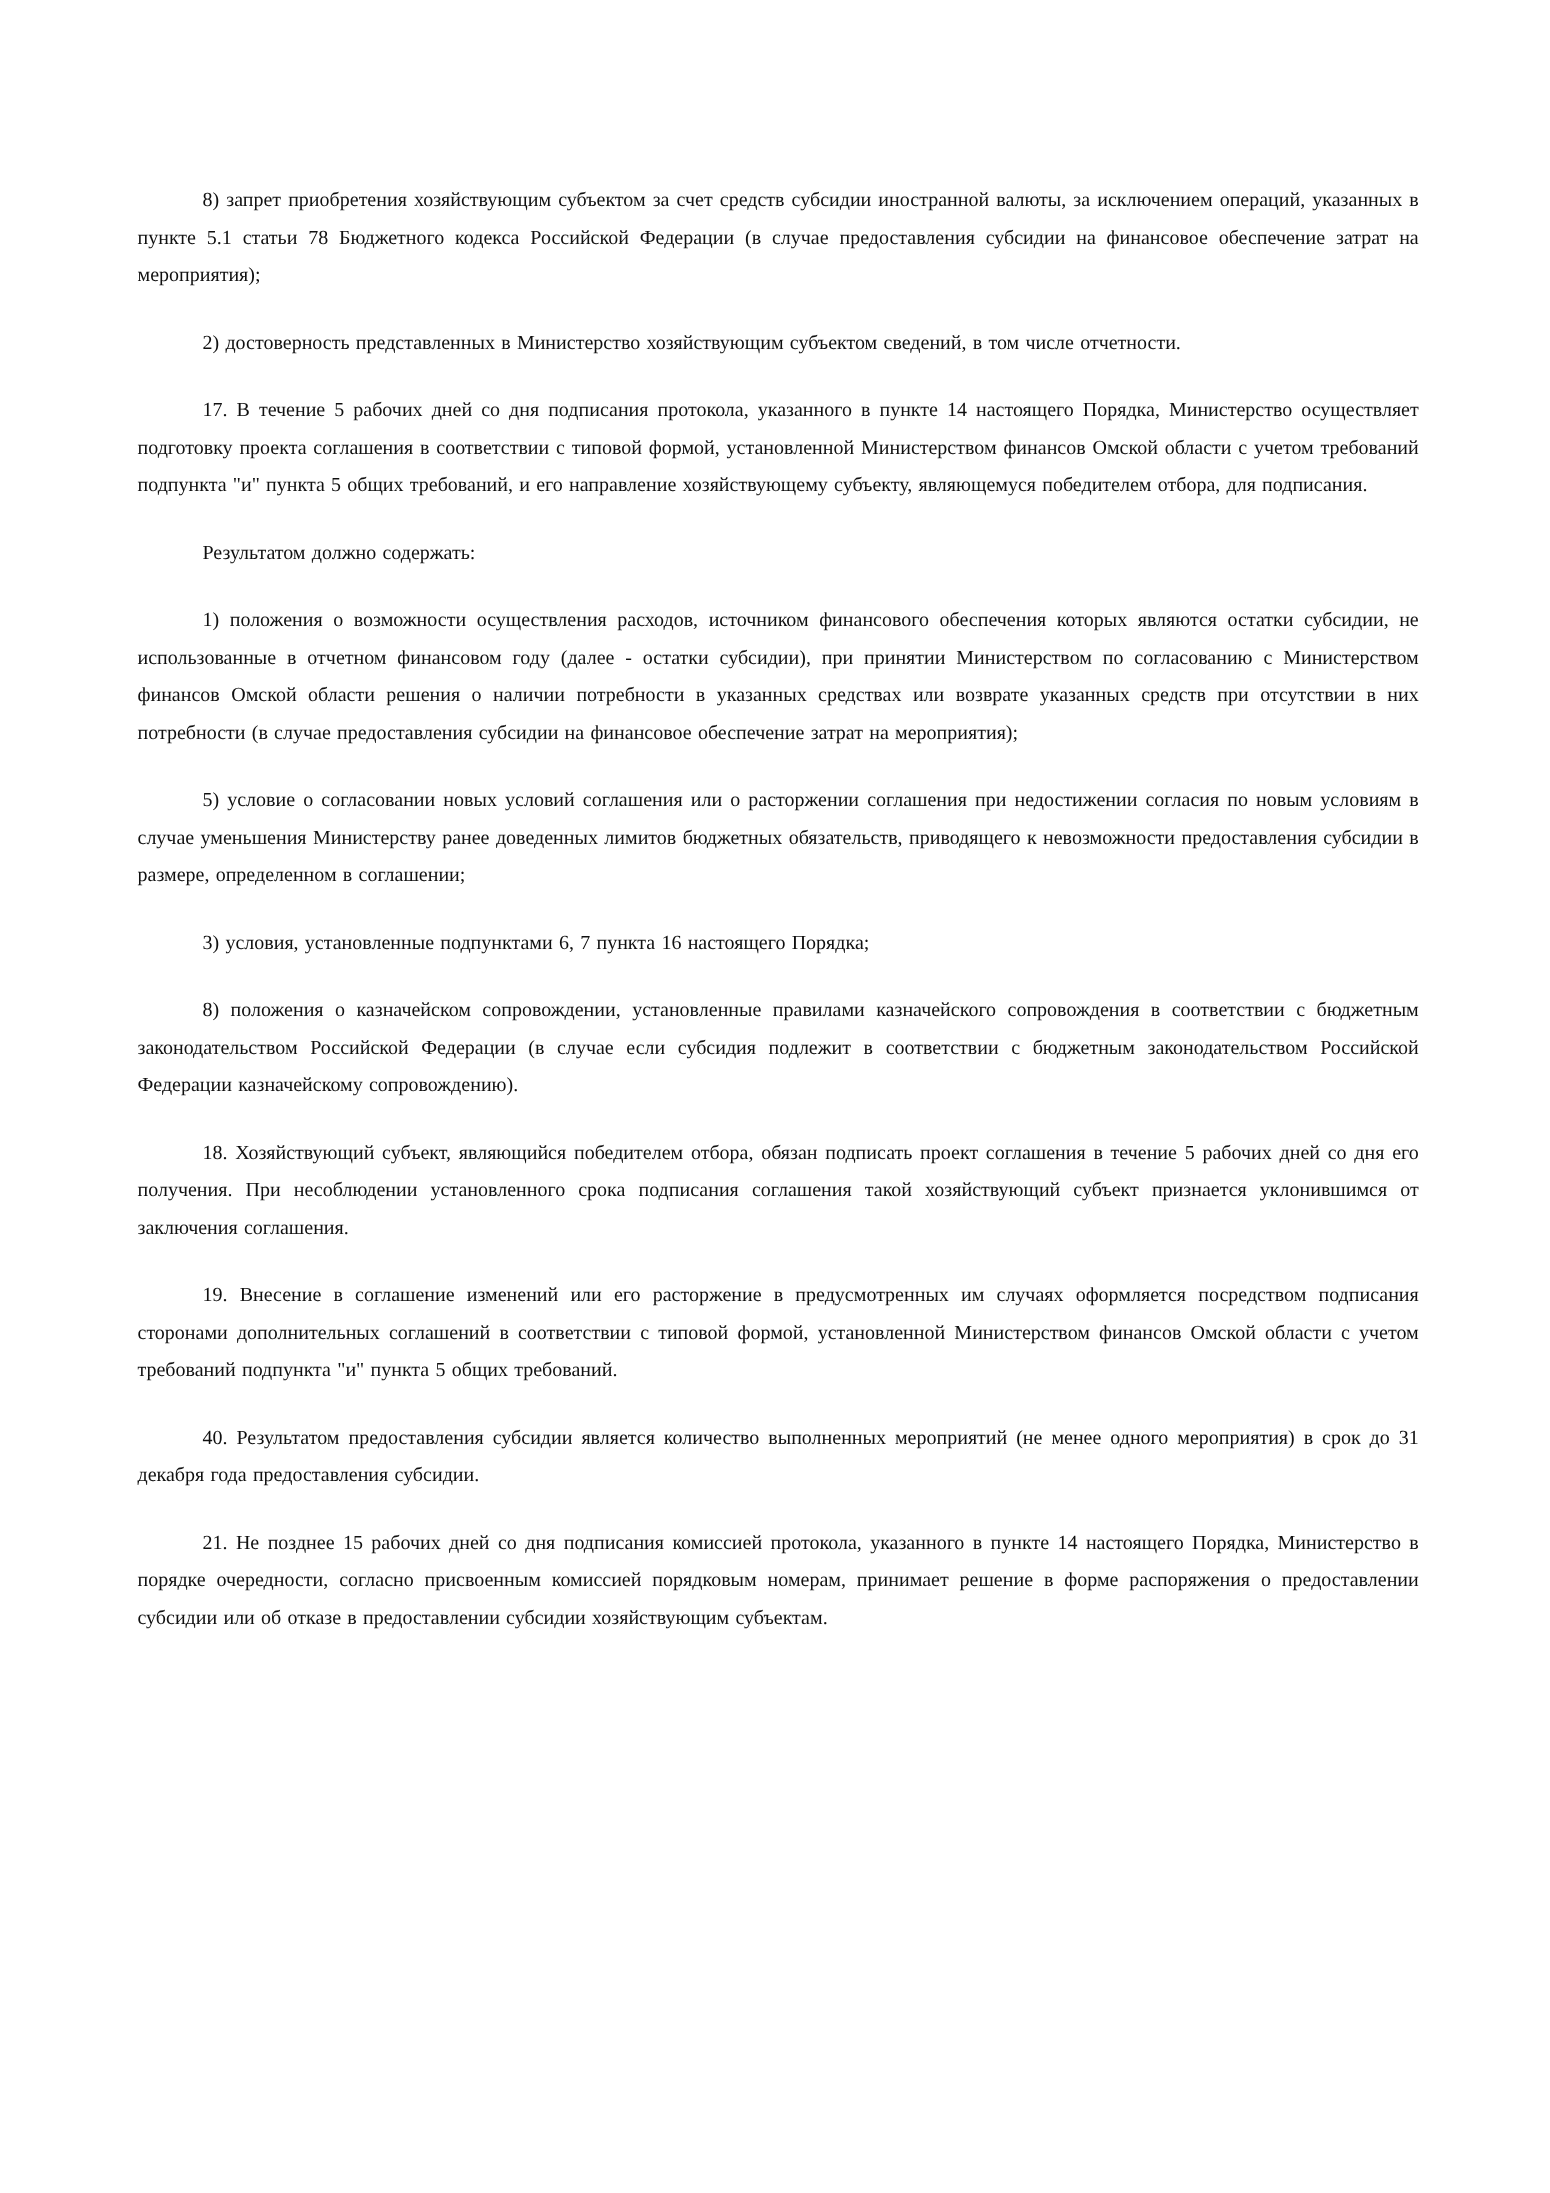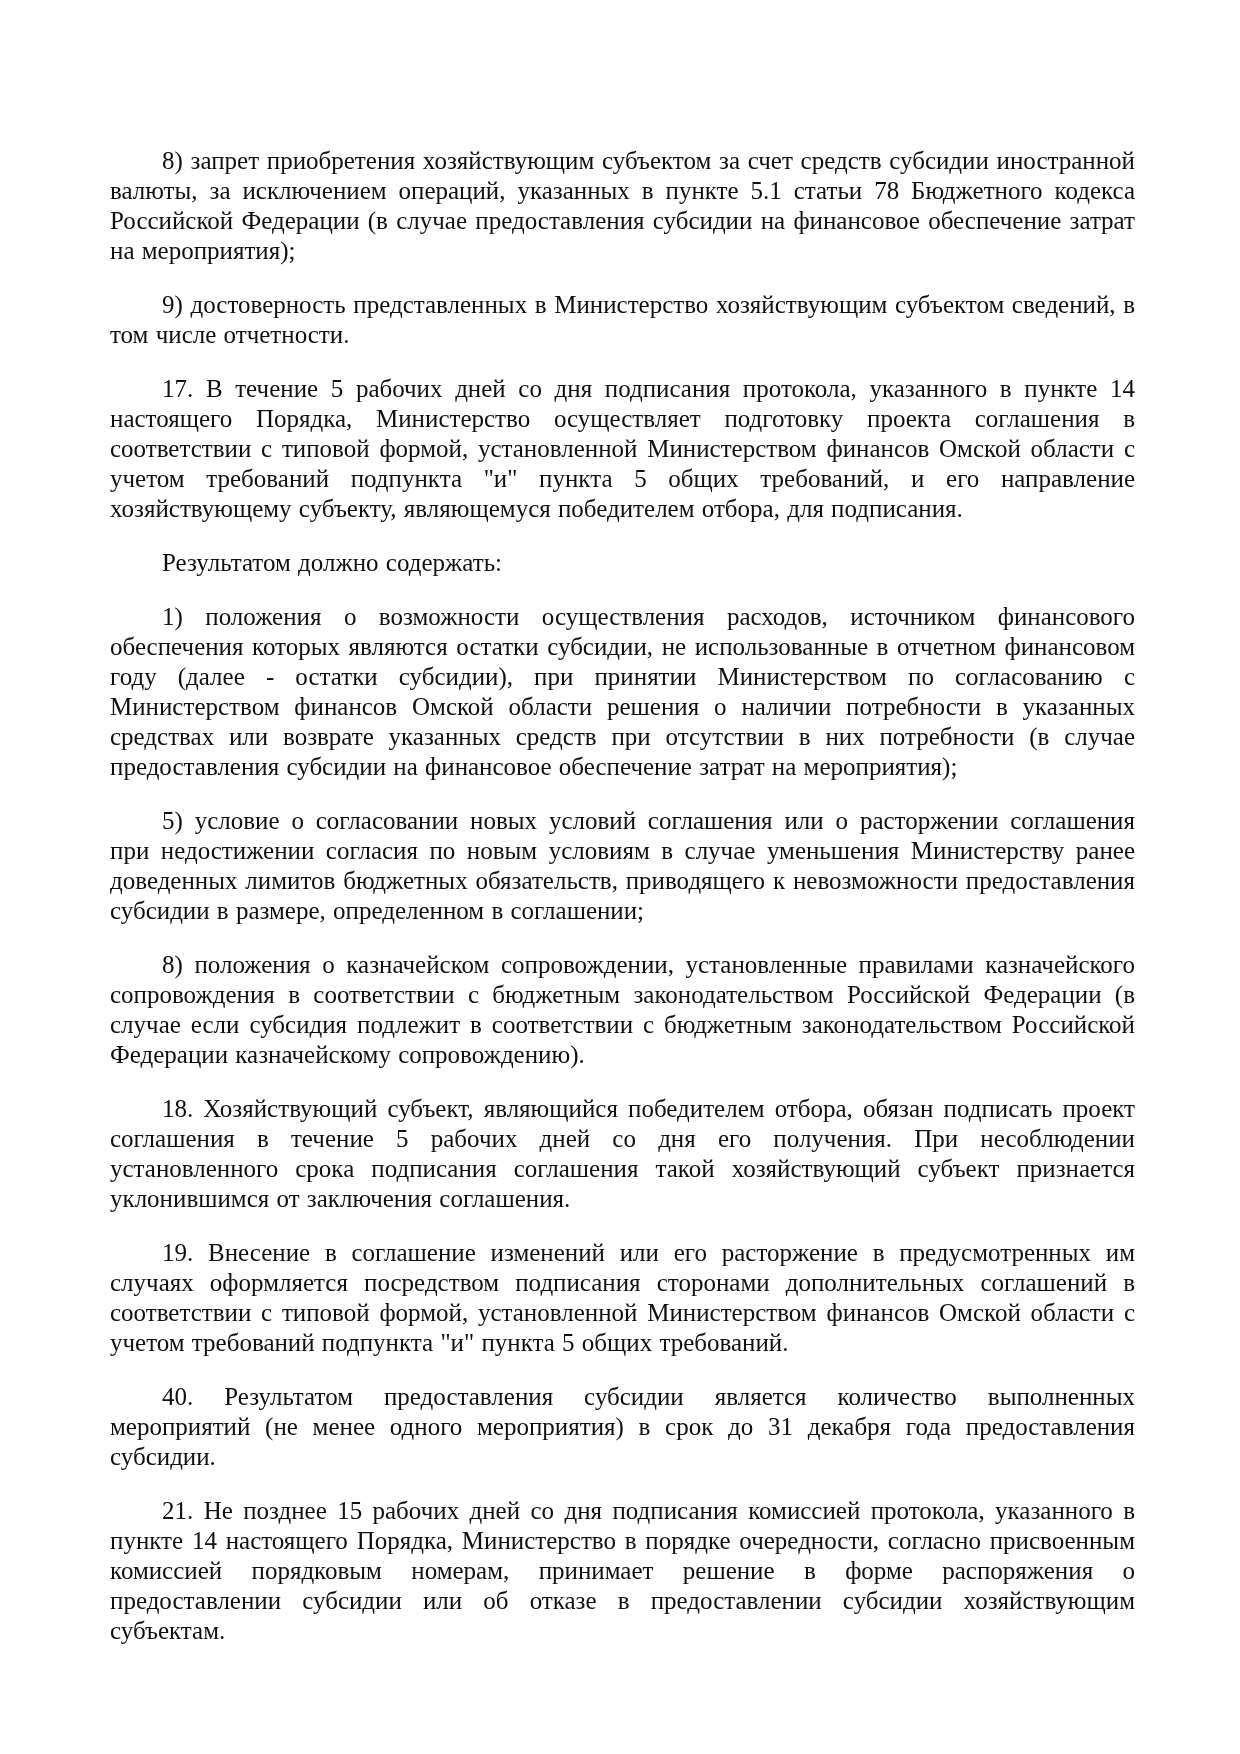--- a/index.html
+++ b/index.html
@@ -9,40 +9,41 @@
   }
   .page {
     position: relative;
     width: 1240px;
     height: 1754px;
     background: #ffffff;
     box-sizing: border-box;
     padding: 146px 105px 0 110px;
     overflow: hidden;
     font-family: "Liberation Serif", "DejaVu Serif", serif;
-    font-size: 25px;
+    font-size: 16px;
     line-height: 30px;
     color: #101010;
   }
   .page p {
     margin: 0 0 24px 0;
     text-align: justify;
     text-align-last: left;
     text-indent: 52px;
     word-spacing: 1px;
   }
 </style>
 </head>
 <body>
 
 <div class="page">
   <p>8) запрет приобретения хозяйствующим субъектом за счет средств субсидии иностранной валюты, за исключением операций, указанных в пункте 5.1 статьи 78 Бюджетного кодекса Российской Федерации (в случае предоставления субсидии на финансовое обеспечение затрат на мероприятия);</p>
-  <p>9) достоверность представленных в Министерство хозяйствующим субъектом сведений, в том числе отчетности.</p>
+  <p>2) достоверность представленных в Министерство хозяйствующим субъектом сведений, в том числе отчетности.</p>
   <p>17. В течение 5 рабочих дней со дня подписания протокола, указанного в пункте 14 настоящего Порядка, Министерство осуществляет подготовку проекта соглашения в соответствии с типовой формой, установленной Министерством финансов Омской области с учетом требований подпункта "и" пункта 5 общих требований, и его направление хозяйствующему субъекту, являющемуся победителем отбора, для подписания.</p>
   <p>Результатом должно содержать:</p>
   <p>1) положения о возможности осуществления расходов, источником финансового обеспечения которых являются остатки субсидии, не использованные в отчетном финансовом году (далее - остатки субсидии), при принятии Министерством по согласованию с Министерством финансов Омской области решения о наличии потребности в указанных средствах или возврате указанных средств при отсутствии в них потребности (в случае предоставления субсидии на финансовое обеспечение затрат на мероприятия);</p>
   <p>5) условие о согласовании новых условий соглашения или о расторжении соглашения при недостижении согласия по новым условиям в случае уменьшения Министерству ранее доведенных лимитов бюджетных обязательств, приводящего к невозможности предоставления субсидии в размере, определенном в соглашении;</p>
+  <p>3) условия, установленные подпунктами 6, 7 пункта 16 настоящего Порядка;</p>
   <p>8) положения о казначейском сопровождении, установленные правилами казначейского сопровождения в соответствии с бюджетным законодательством Российской Федерации (в случае если субсидия подлежит в соответствии с бюджетным законодательством Российской Федерации казначейскому сопровождению).</p>
   <p>18. Хозяйствующий субъект, являющийся победителем отбора, обязан подписать проект соглашения в течение 5 рабочих дней со дня его получения. При несоблюдении установленного срока подписания соглашения такой хозяйствующий субъект признается уклонившимся от заключения соглашения.</p>
   <p>19. Внесение в соглашение изменений или его расторжение в предусмотренных им случаях оформляется посредством подписания сторонами дополнительных соглашений в соответствии с типовой формой, установленной Министерством финансов Омской области с учетом требований подпункта "и" пункта 5 общих требований.</p>
   <p>40. Результатом предоставления субсидии является количество выполненных мероприятий (не менее одного мероприятия) в срок до 31 декабря года предоставления субсидии.</p>
   <p>21. Не позднее 15 рабочих дней со дня подписания комиссией протокола, указанного в пункте 14 настоящего Порядка, Министерство в порядке очередности, согласно присвоенным комиссией порядковым номерам, принимает решение в форме распоряжения о предоставлении субсидии или об отказе в предоставлении субсидии хозяйствующим субъектам.</p>
 </div>
 
 </body></html>

